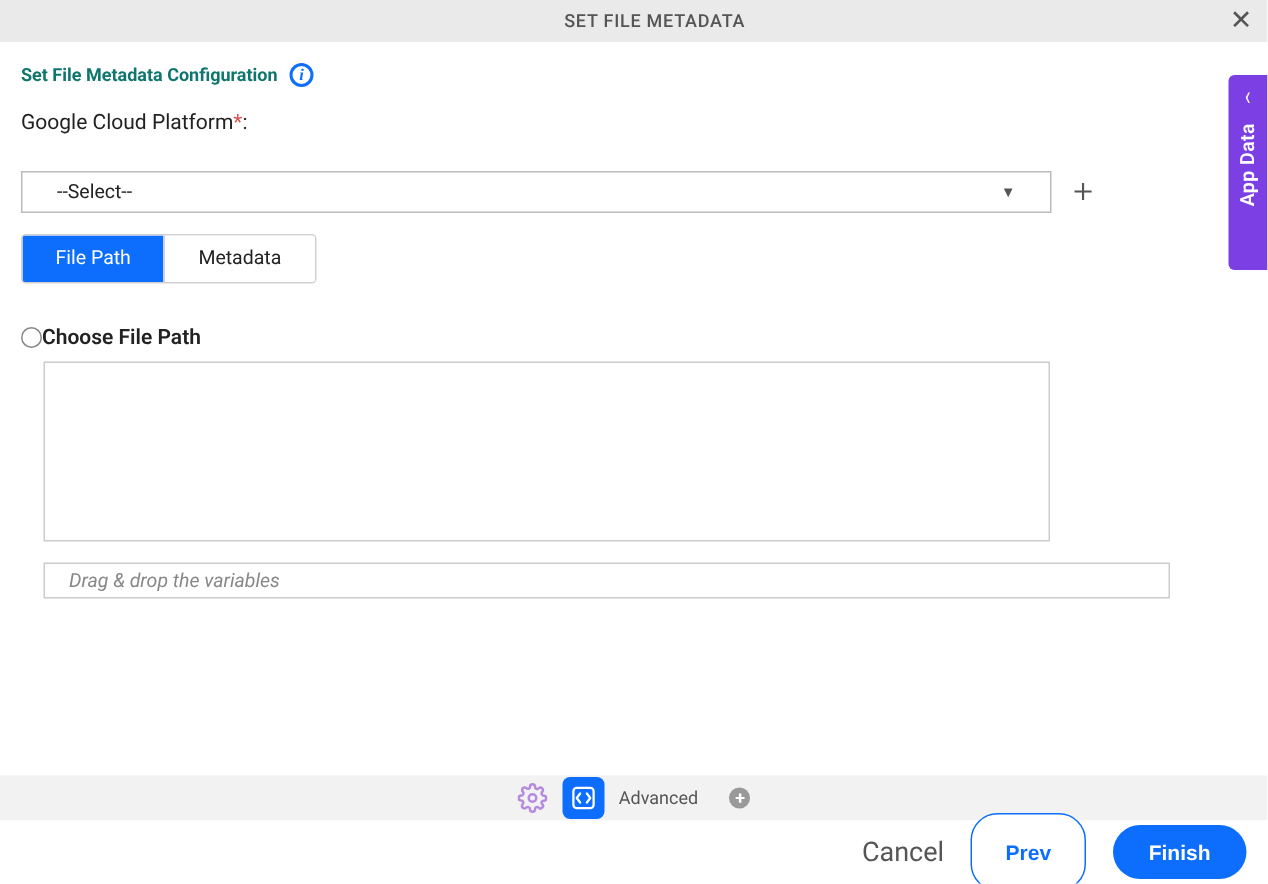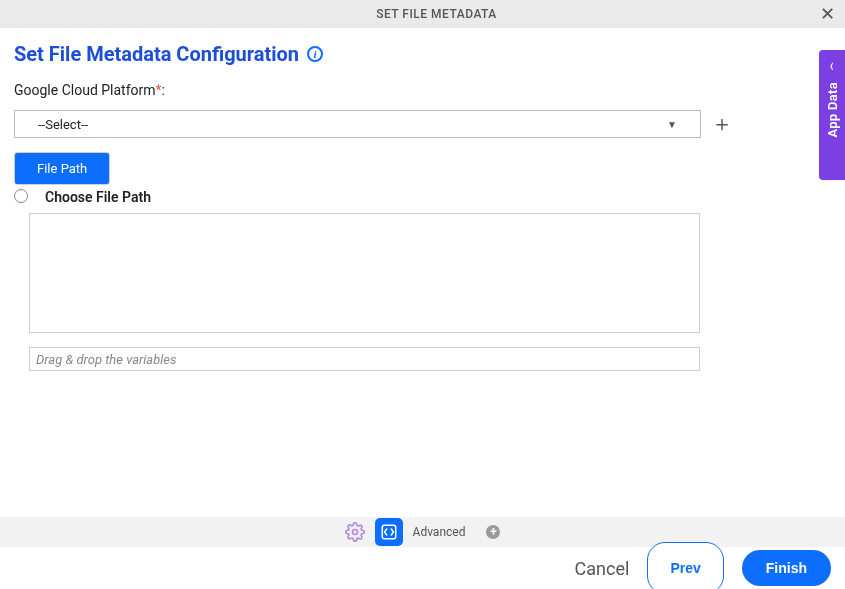--- a/index.html
+++ b/index.html
@@ -43,42 +43,42 @@
     position: relative;
     height: 489px;
   }
   .section-title-row {
     display: flex;
     align-items: center;
     gap: 8px;
     margin-bottom: 16px;
   }
   .section-title {
-    font-size: 20px;
+    font-size: 12px;
     font-weight: 700;
-    color: #1d4ed8;
+    color: #0f766e;
   }
   .info-icon {
     width: 16px;
     height: 16px;
     border: 2px solid #0d6efd;
     border-radius: 50%;
     display: inline-flex;
     align-items: center;
     justify-content: center;
     font-size: 11px;
     font-weight: 700;
     color: #0d6efd;
     font-family: Georgia, serif;
     font-style: italic;
   }
   .field-label {
     font-size: 14px;
     color: #222;
-    margin-bottom: 12px;
+    margin-bottom: 24px;
   }
   .req { color: #d9534f; }
   .select-row {
     display: flex;
     align-items: center;
     gap: 10px;
     margin-bottom: 14px;
   }
   .select {
     flex: 0 0 687px;
@@ -103,39 +103,39 @@
     cursor: pointer;
     line-height: 1;
     font-weight: 400;
   }
   .tabs {
     display: flex;
     border: 0.5px solid #d0d0d0;
     border-radius: 3px;
     width: fit-content;
     overflow: hidden;
-    margin-bottom: 4px;
+    margin-bottom: 28px;
   }
   .tab {
     padding: 8px 22px;
     font-size: 13px;
     cursor: pointer;
     background: #fff;
     color: #222;
   }
   .tab.active {
     background: #0d6efd;
     color: #fff;
   }
   .tab + .tab { border-left: 0.5px solid #d0d0d0; }
 
   .radio-row {
     display: flex;
-    align-items: flex-start;
-    gap: 17px;
+    align-items: center;
+    gap: 0;
     margin-bottom: 8px;
   }
   .radio {
     width: 14px;
     height: 14px;
     border: 1.5px solid #888;
     border-radius: 50%;
     display: inline-flex;
     align-items: center;
     justify-content: center;
@@ -161,24 +161,24 @@
   .file-box {
     margin-left: 15px;
     width: 671px;
     height: 120px;
     border: 0.5px solid #ccc;
     background: #fff;
     margin-bottom: 14px;
   }
   .dyn-input {
     margin-left: 15px;
-    width: 671px;
+    width: 751px;
     height: 24px;
     border: 0.5px solid #ccc;
-    padding: 0 6px;
+    padding: 0 16px;
     font-size: 13px;
     font-style: italic;
     color: #888;
     display: flex;
     align-items: center;
   }
 
   .side-tab {
     position: absolute;
     right: 0;
@@ -305,20 +305,21 @@
   <div class="select-row">
     <div class="select">
       <span>--Select--</span>
       <span class="select-caret">▼</span>
     </div>
     <span class="plus-icon">＋</span>
   </div>
 
   <div class="tabs">
     <div class="tab active">File Path</div>
+    <div class="tab">Metadata</div>
   </div>
 
   <div class="radio-row">
     <span class="radio"></span>
     <span class="radio-label">Choose File Path</span>
   </div>
   <div class="file-box"></div>
 
   <div class="dyn-input">
     <span>Drag &amp; drop the variables</span>

